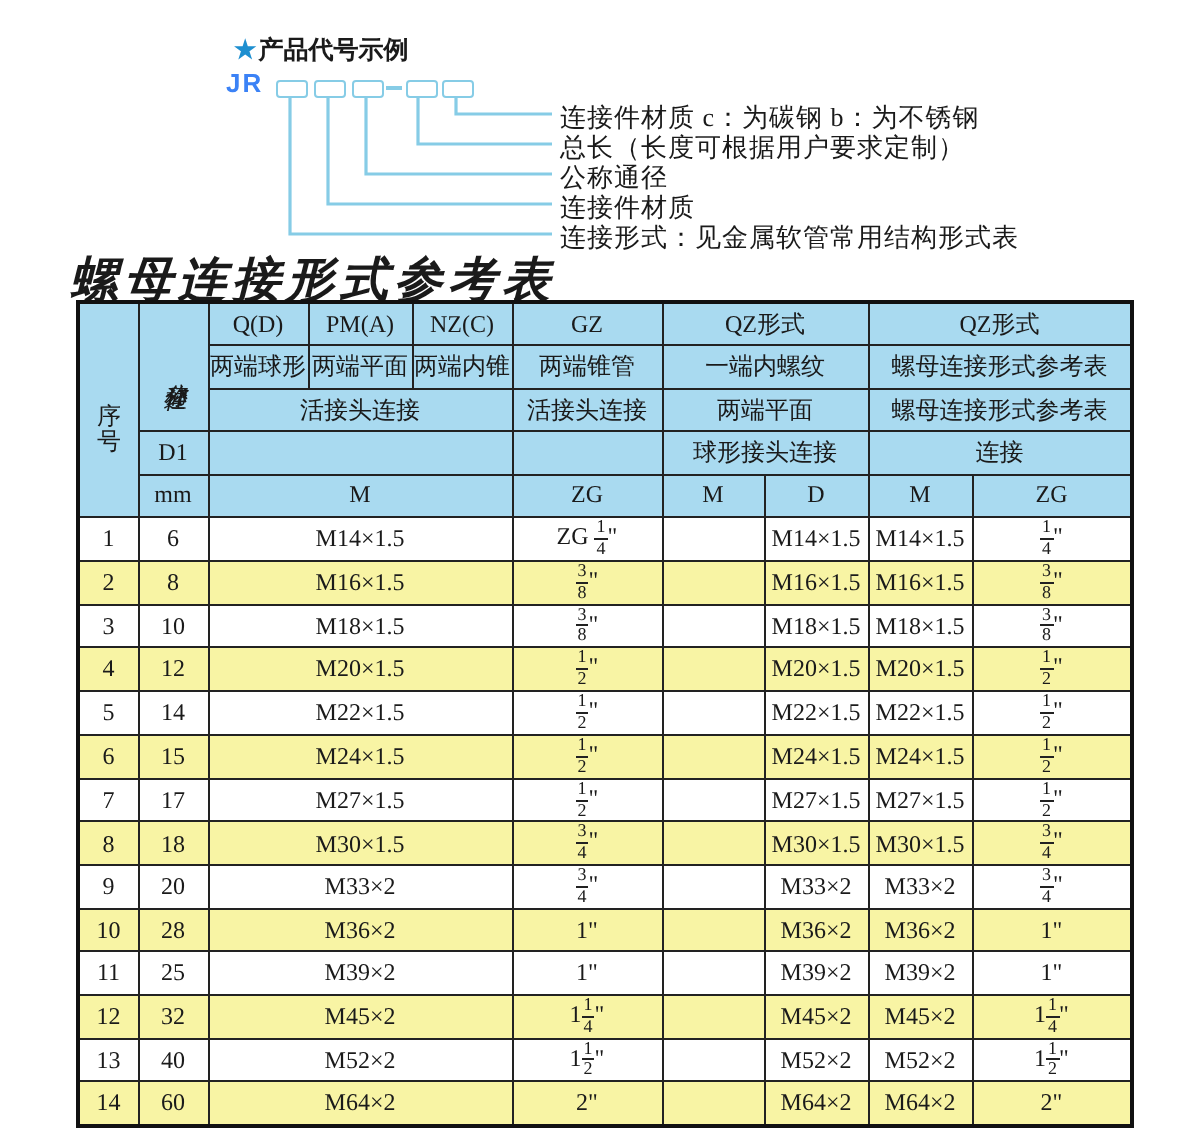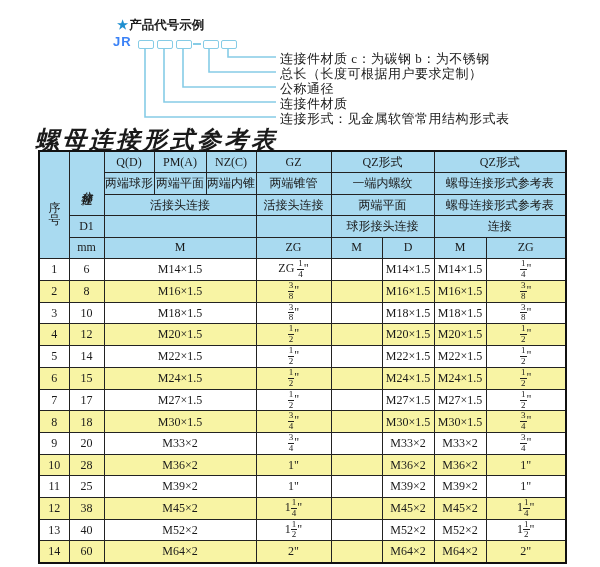--- a/index.html
+++ b/index.html
@@ -236,21 +236,21 @@
         <td>25</td>
         <td colspan="3">M39×2</td>
         <td>1"</td>
         <td></td>
         <td>M39×2</td>
         <td>M39×2</td>
         <td>1"</td>
       </tr>
       <tr>
         <td>12</td>
-        <td>38</td>
+        <td>32</td>
         <td colspan="3">M45×2</td>
         <td>1<span class="fr"><b>1</b><i>4</i></span>"</td>
         <td></td>
         <td>M45×2</td>
         <td>M45×2</td>
         <td>1<span class="fr"><b>1</b><i>4</i></span>"</td>
       </tr>
       <tr>
         <td>13</td>
         <td>40</td>

